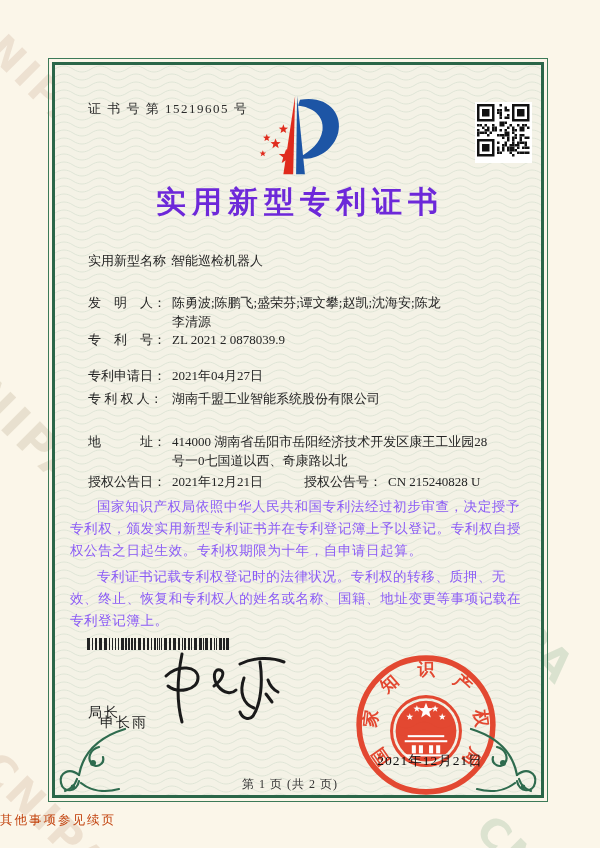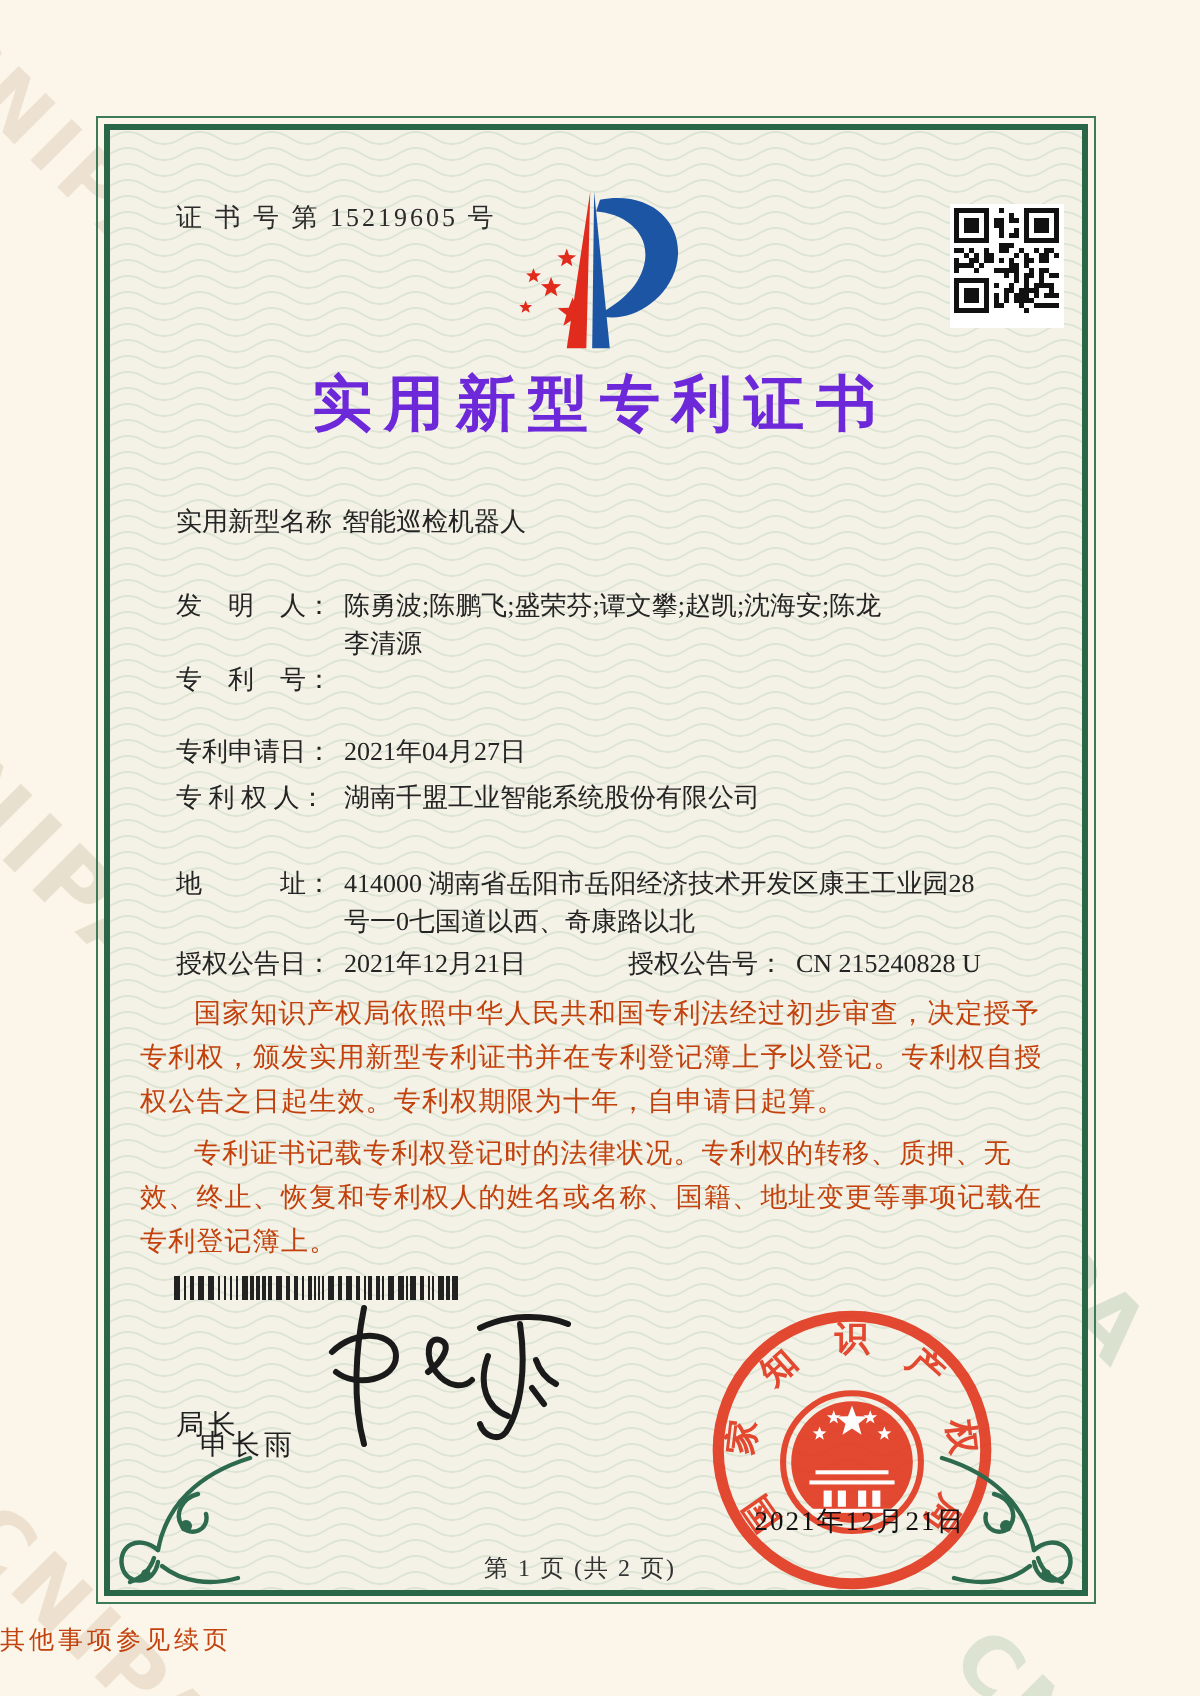--- a/index.html
+++ b/index.html
@@ -19,24 +19,24 @@
   .cert-no{position:absolute;left:88px;top:100px;font-size:13px;letter-spacing:1.5px;color:#2b2b2b;}
   .logo{position:absolute;left:250px;top:92px;}
   .qr-wrap{position:absolute;left:475px;top:102px;background:#ffffff;padding:2px;}
   .title{position:absolute;left:0;top:182px;width:100%;text-align:center;
          font-size:30px;font-weight:bold;letter-spacing:6px;color:#6d28d9;}
   
   .row{position:absolute;left:88px;width:440px;display:flex;font-size:13px;line-height:19px;color:#242424;}
   .row .lbl{width:84px;flex:none;white-space:nowrap;}
   .row .val{flex:1;}
   .grant-row .val1{width:132px;flex:none;}
-  .grant-row .lbl2{width:84px;flex:none;margin-left:10px;white-space:nowrap;}
+  .grant-row .lbl2{width:84px;flex:none;margin-left:0;white-space:nowrap;}
   
   .paras{position:absolute;left:70px;top:496px;width:462px;font-size:13.5px;
-         line-height:22px;letter-spacing:0.6px;color:#c2410c;}
+         line-height:22px;letter-spacing:0.6px;color:#8b5cf6;}
   .paras p{margin:0 0 4px 0;text-indent:2em;}
   
   .barcode{position:absolute;left:87px;top:638px;}
   .sig-title{position:absolute;left:88px;top:704px;font-size:14px;letter-spacing:2px;}
   .sig-name{position:absolute;left:100px;top:714px;font-size:14px;letter-spacing:2px;}
   .signature{position:absolute;left:148px;top:640px;}
   .seal{position:absolute;left:351px;top:650px;}
   #seal-chars text{fill:#e23a22;font-size:17px;font-weight:bold;
       text-anchor:middle;dominant-baseline:middle;
       font-family:"Liberation Serif","DejaVu Serif",serif;}
@@ -251,20 +251,21 @@
 </div>
 <div class="row" style="top:293px">
   <span class="lbl">发　明　人：</span>
   <span class="val">
     <div>陈勇波;陈鹏飞;盛荣芬;谭文攀;赵凯;沈海安;陈龙</div>
     <div>李清源</div>
   </span>
 </div>
 <div class="row" style="top:330px">
   <span class="lbl">专　利　号：</span>
+  <span class="val">ZL 2021 2 0878039.9</span>
 </div>
 <div class="row" style="top:366px">
   <span class="lbl">专利申请日：</span>
   <span class="val">2021年04月27日</span>
 </div>
 <div class="row" style="top:389px">
   <span class="lbl">专 利 权 人：</span>
   <span class="val">湖南千盟工业智能系统股份有限公司</span>
 </div>
 <div class="row" style="top:432px">

